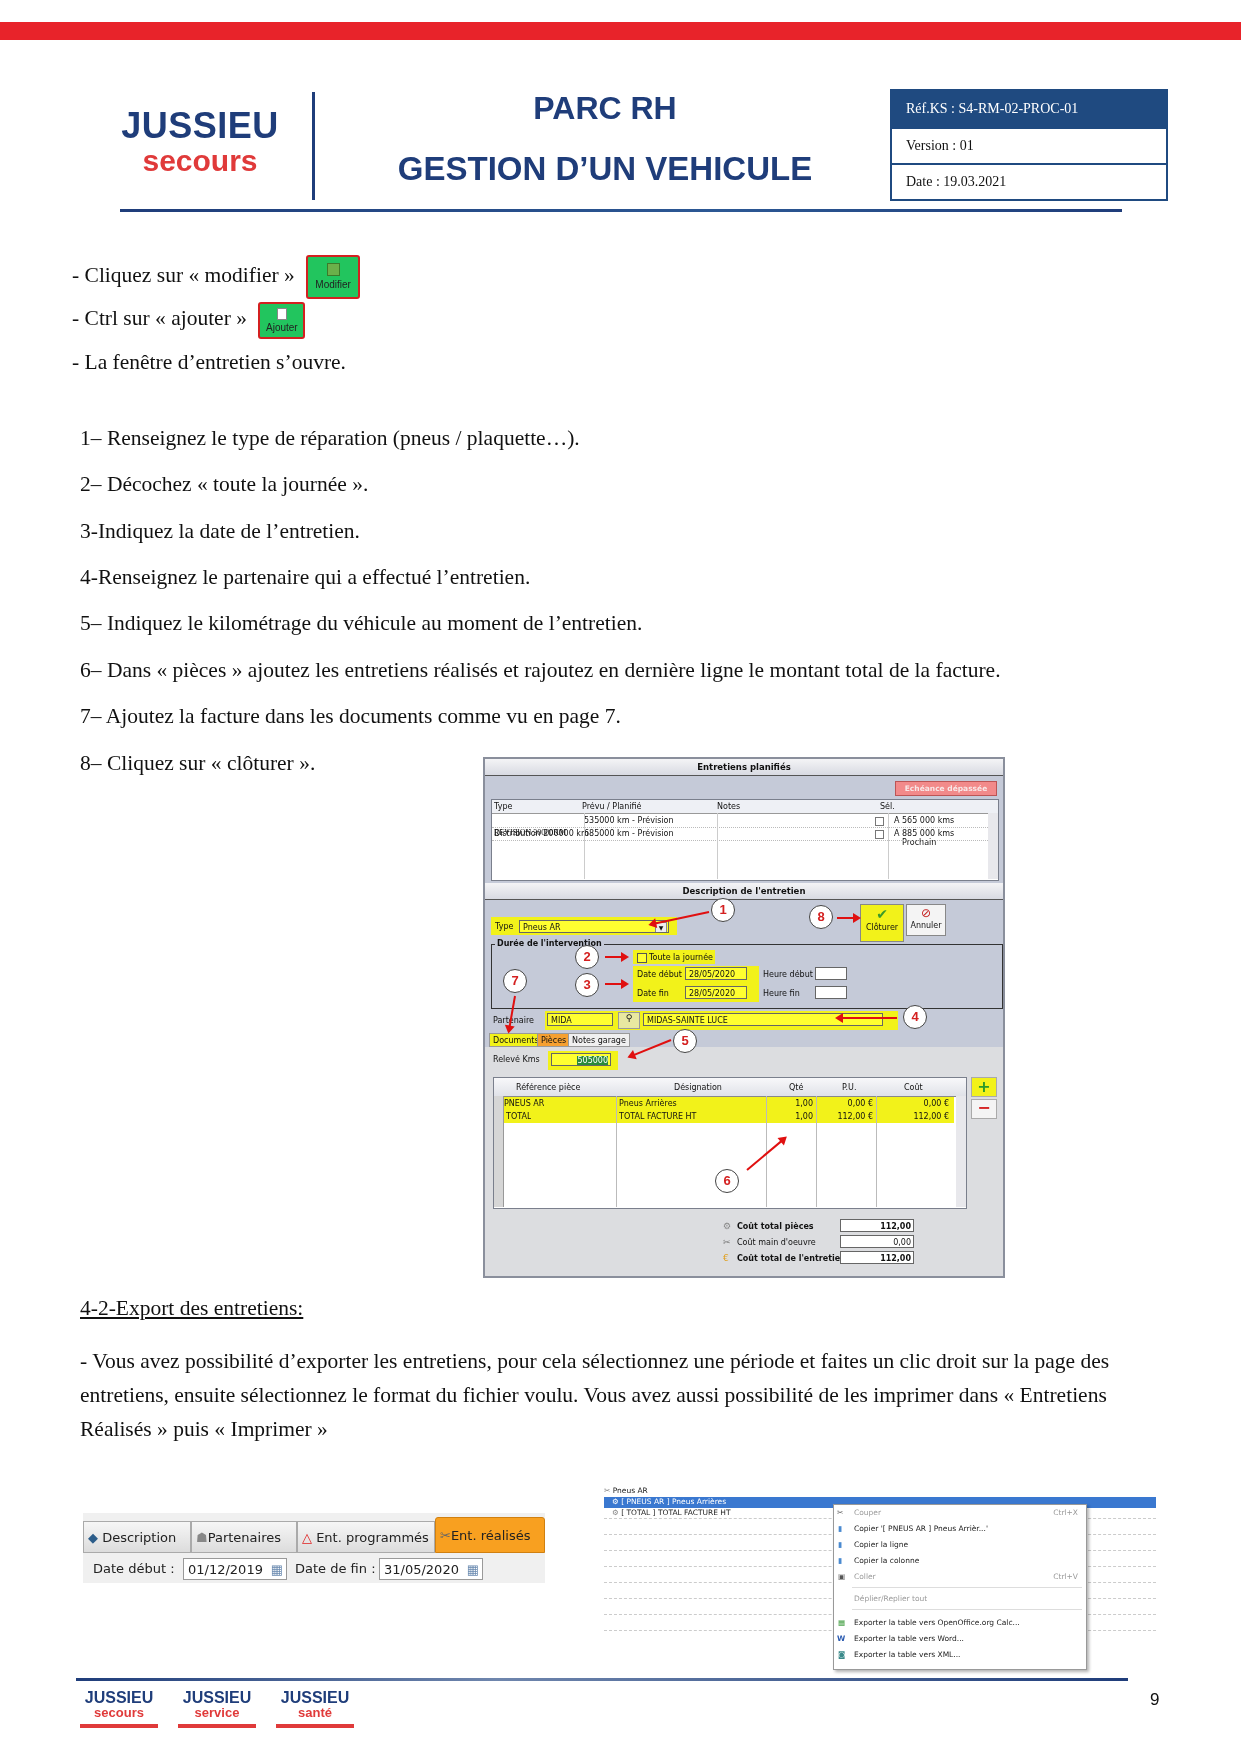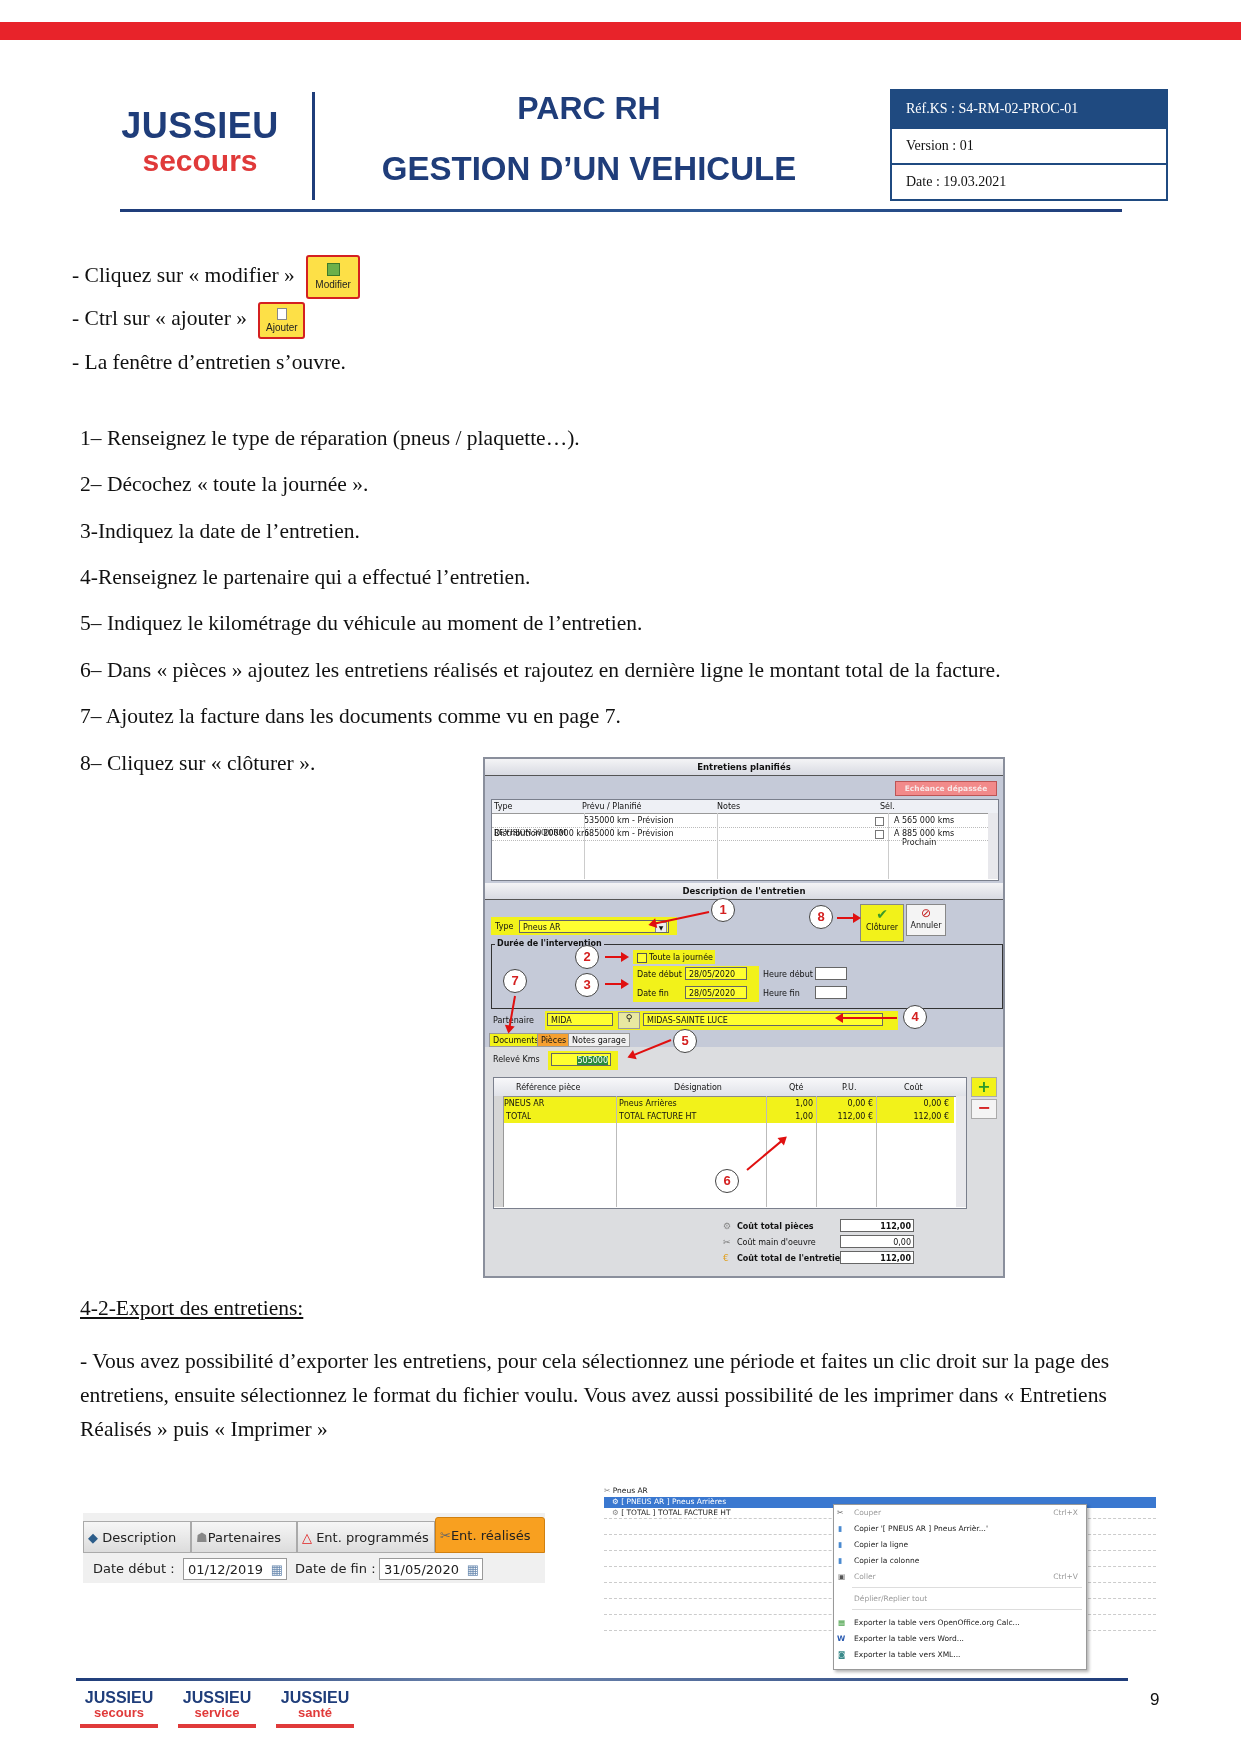--- a/index.html
+++ b/index.html
@@ -3,29 +3,29 @@
 <meta charset="utf-8">
 <style>
   html,body{margin:0;padding:0;background:#fff;}
   body{width:1241px;height:1755px;position:relative;overflow:hidden;font-family:"Liberation Serif","DejaVu Serif",serif;color:#111;}
   .abs{position:absolute;}
   .topbar{left:0;top:22px;width:1241px;height:18px;background:#e8232a;}
   .logo{left:100px;top:108px;width:200px;text-align:center;font-family:"Liberation Sans",sans-serif;font-weight:bold;line-height:1;}
   .logo .l1{color:#1f3d7a;font-size:36px;letter-spacing:0.5px;}
   .logo .l2{color:#e03a3a;font-size:30px;margin-top:2px;}
   .vsep{left:312px;top:92px;width:3px;height:108px;background:#1f3d7a;}
-  .title{left:314px;width:550px;text-align:center;font-family:"Liberation Sans",sans-serif;font-weight:bold;color:#1f3d7a;}
+  .title{left:330px;width:550px;text-align:center;font-family:"Liberation Sans",sans-serif;font-weight:bold;color:#1f3d7a;}
   .t1{top:90px;font-size:32px;}
   .t2{top:150px;font-size:33px;}
   .refbox{left:890px;top:89px;width:274px;border:2px solid #1f4a80;}
   .refbox div{height:34px;line-height:34px;padding-left:14px;font-size:14px;border-top:2px solid #1f4a80;}
   .refbox .r0{background:#1f4a80;color:#fff;border-top:none;height:36px;line-height:36px;}
   .hline{left:120px;top:209px;width:1002px;height:3px;background:linear-gradient(90deg,#1f3d7a,#2c5894 60%,#1f3d7a);}
   .para{font-size:21.5px;}
-  .inline-btn{display:inline-block;vertical-align:middle;border:2px solid #d42020;border-radius:3px;background:#fde047;font-family:"Liberation Sans",sans-serif;font-size:10px;text-align:center;color:#222;}
+  .inline-btn{display:inline-block;vertical-align:middle;border:2px solid #d42020;border-radius:3px;background:#22c55e;font-family:"Liberation Sans",sans-serif;font-size:10px;text-align:center;color:#222;}
   
   .app{left:483px;top:757px;width:522px;height:521px;background:#c5cad8;border:2px solid #8a8f9c;box-sizing:border-box;font-family:"DejaVu Sans",sans-serif;font-size:8px;color:#111;}
   .sec-title{position:absolute;left:0;width:100%;height:16px;line-height:16px;text-align:center;font-weight:bold;font-size:8.5px;background:linear-gradient(#f4f4f6,#d8dae2);border-bottom:1px solid #555;}
   .grid{position:absolute;background:#fff;border:1px solid #7a7f8c;}
   .cell{position:absolute;white-space:nowrap;overflow:hidden;}
   .yel{background:#f2f21a;}
   .field{position:absolute;background:#fff;border:1px solid #666;height:13px;line-height:13px;padding-left:3px;box-sizing:border-box;white-space:nowrap;overflow:hidden;}
   .field.y{background:#ffff30;}
   .circle{position:absolute;width:22px;height:22px;border:1.5px solid #444;border-radius:50%;background:#fff;color:#d42020;font-weight:bold;font-size:13px;text-align:center;line-height:22px;font-family:"Liberation Sans",sans-serif;}
   .arrow{position:absolute;height:2px;background:#e01010;transform-origin:0 50%;}

